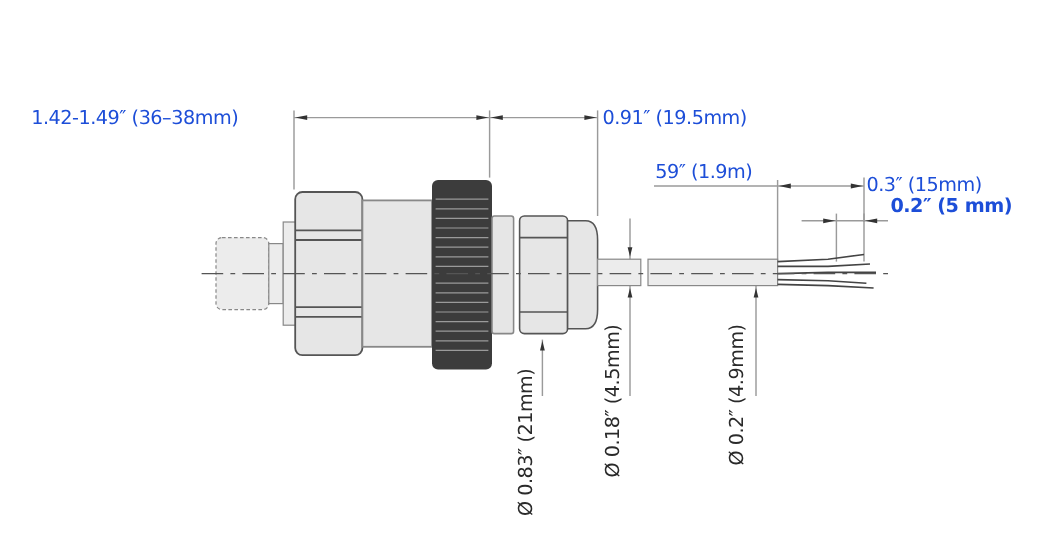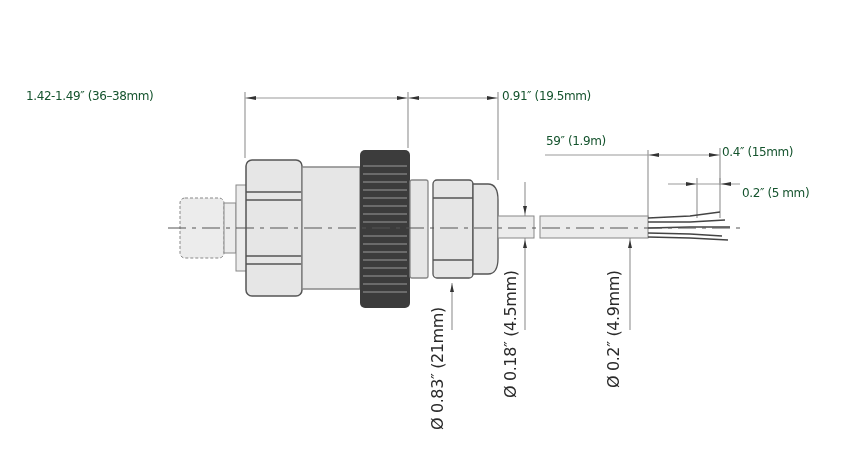--- a/index.html
+++ b/index.html
@@ -1,18 +1,18 @@
 <!DOCTYPE html>
 <html><head>
   <meta charset="utf-8">
   <style>
     html, body { margin: 0; padding: 0; background: #ffffff; }
     body { width: 864px; height: 462px; position: relative; overflow: hidden;
            font-family: "DejaVu Sans", "Liberation Sans", sans-serif; }
-    .lbl { position: absolute; font-size: 12px; color: #14532d; white-space: nowrap;
+    .lbl { position: absolute; font-size: 16px; color: #1d4ed8; white-space: nowrap;
            letter-spacing: -0.4px; line-height: 1; }
     .vlbl { position: absolute; font-size: 16px; color: #2a2a2a; white-space: nowrap;
             letter-spacing: -0.4px; line-height: 1; transform-origin: 0 0;
             transform: rotate(-90deg); }
     svg { position: absolute; left: 0; top: 0; }
   </style>
 </head>
 <body>
 
 <svg width="864" height="462" viewBox="0 0 864 462">
@@ -107,18 +107,18 @@
     <path d="M648,233 L690,234 L722,236"></path>
     <path d="M648,237 L690,238 L728,240"></path>
   </g>
 
   <line x1="168" y1="228" x2="740" y2="228" stroke="#555" stroke-width="1" stroke-dasharray="18,6,4,6"></line>
 </svg>
 
 <div class="lbl" style="left:26px;top:90px;">1.42-1.49″ (36–38mm)</div>
 <div class="lbl" style="left:502px;top:90px;">0.91″ (19.5mm)</div>
 <div class="lbl" style="left:546px;top:135px;">59″ (1.9m)</div>
-<div class="lbl" style="left:722px;top:146px;">0.4″ (15mm)</div>
-<div class="lbl" style="left:742px;top:187px;">0.2″ (5 mm)</div>
+<div class="lbl" style="left:722px;top:146px;">0.3″ (15mm)</div>
+<div class="lbl" style="left:742px;top:164px;font-weight:bold;">0.2″ (5 mm)</div>
 
 <div class="vlbl" style="left:430px;top:430px;">Ø 0.83″ (21mm)</div>
 <div class="vlbl" style="left:503px;top:398px;">Ø 0.18″ (4.5mm)</div>
 <div class="vlbl" style="left:606px;top:388px;">Ø 0.2″ (4.9mm)</div>
 
 </body></html>

